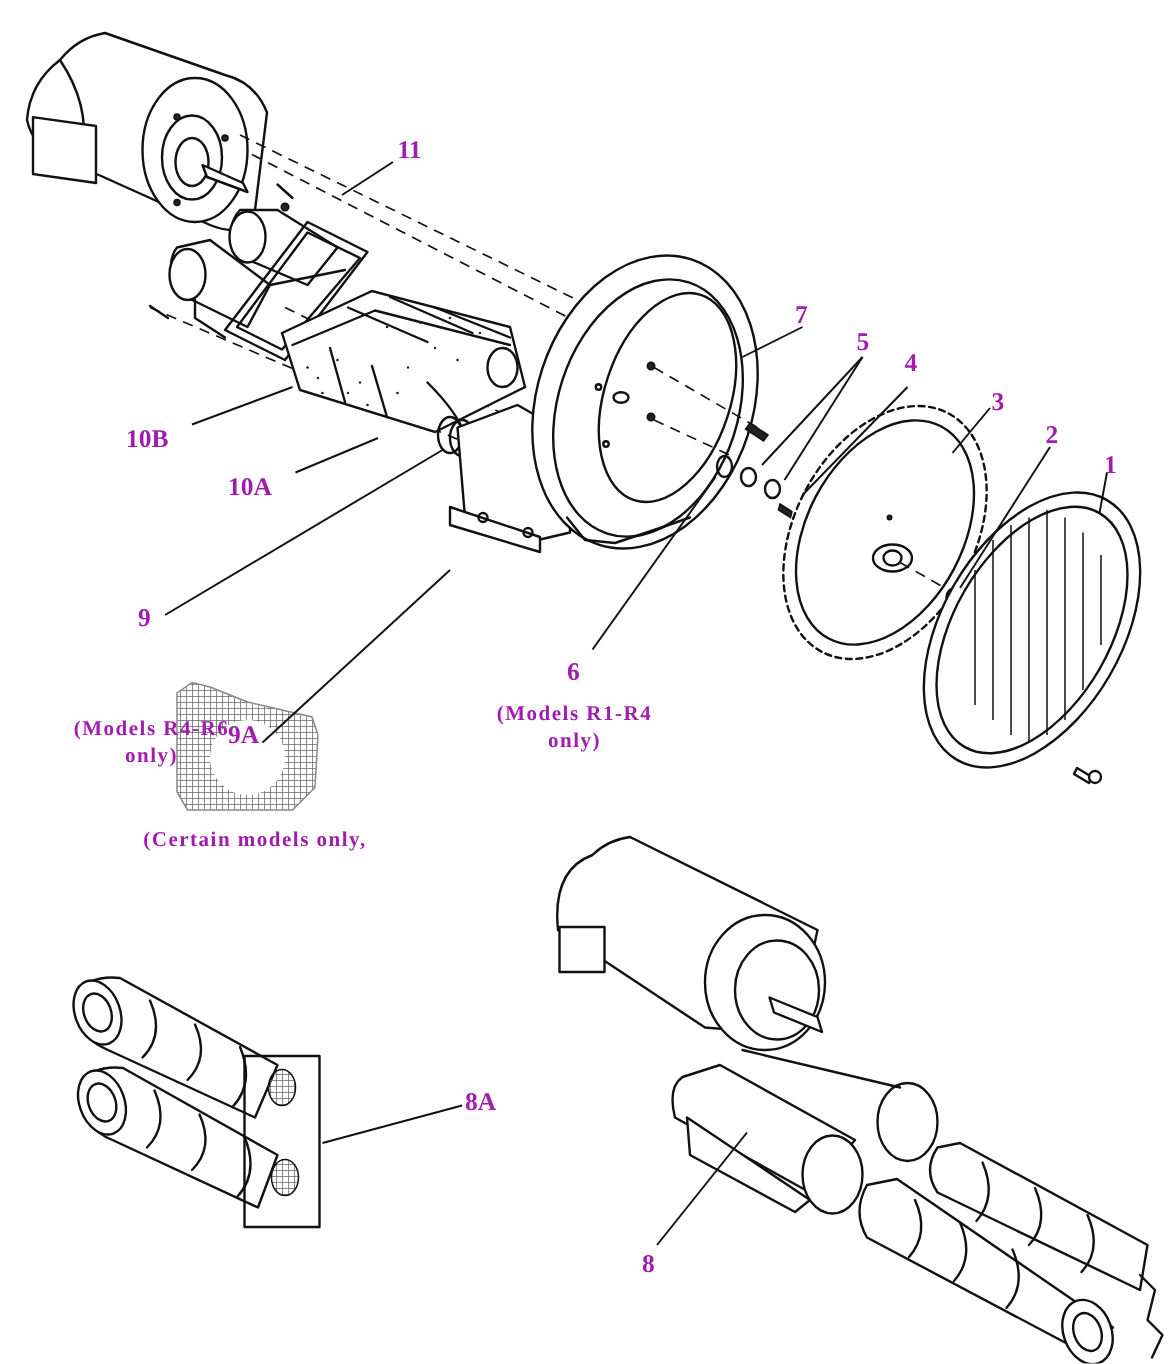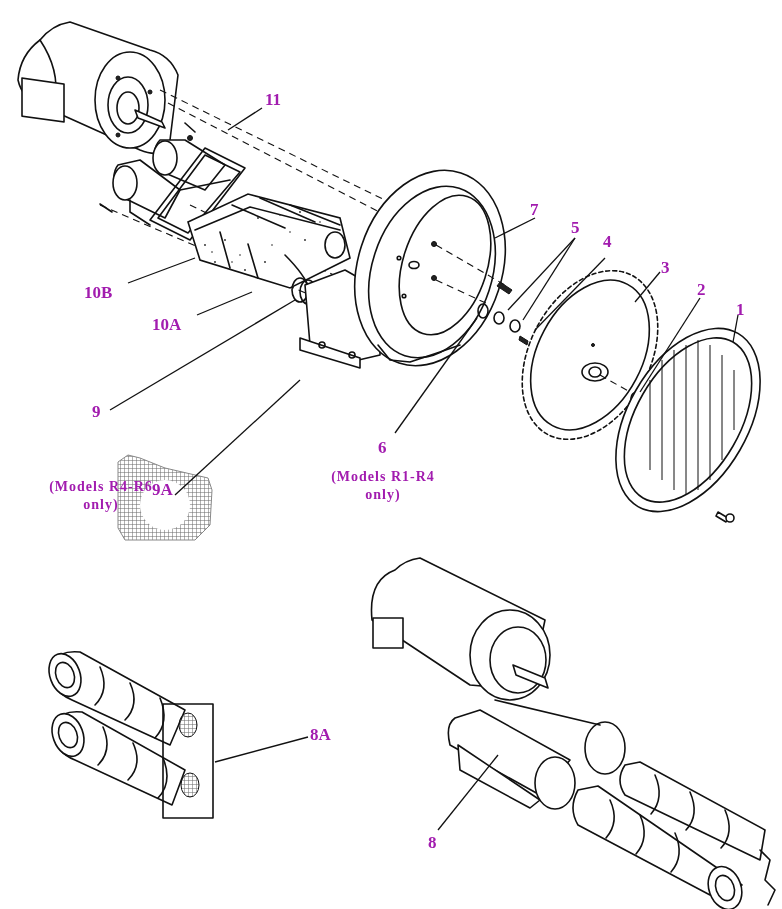--- a/index.html
+++ b/index.html
@@ -228,20 +228,21 @@
 <div class="lbl num" style="left:152px;top:315px;text-align:right;">10A</div>
 
 <div class="lbl num" style="left:92px;top:402px;">9</div>
 <div class="lbl note" style="left:36px;top:430px;width:130px;margin-top:48px;">
   <div>(Models R4-R6</div>
   <div>only)</div>
 </div>
 
 <div class="lbl num" style="left:152px;top:480px;">9A</div>
 <div class="lbl note" style="left:70px;top:552px;width:200px;">
+  <div>(Certain models only,</div>
 </div>
 
 <div class="lbl num" style="left:378px;top:438px;">6</div>
 <div class="lbl note" style="left:318px;top:468px;width:130px;">
   <div>(Models R1-R4</div>
   <div>only)</div>
 </div>
 
 <div class="lbl num" style="left:310px;top:725px;">8A</div>
 <div class="lbl num" style="left:428px;top:833px;">8</div>

